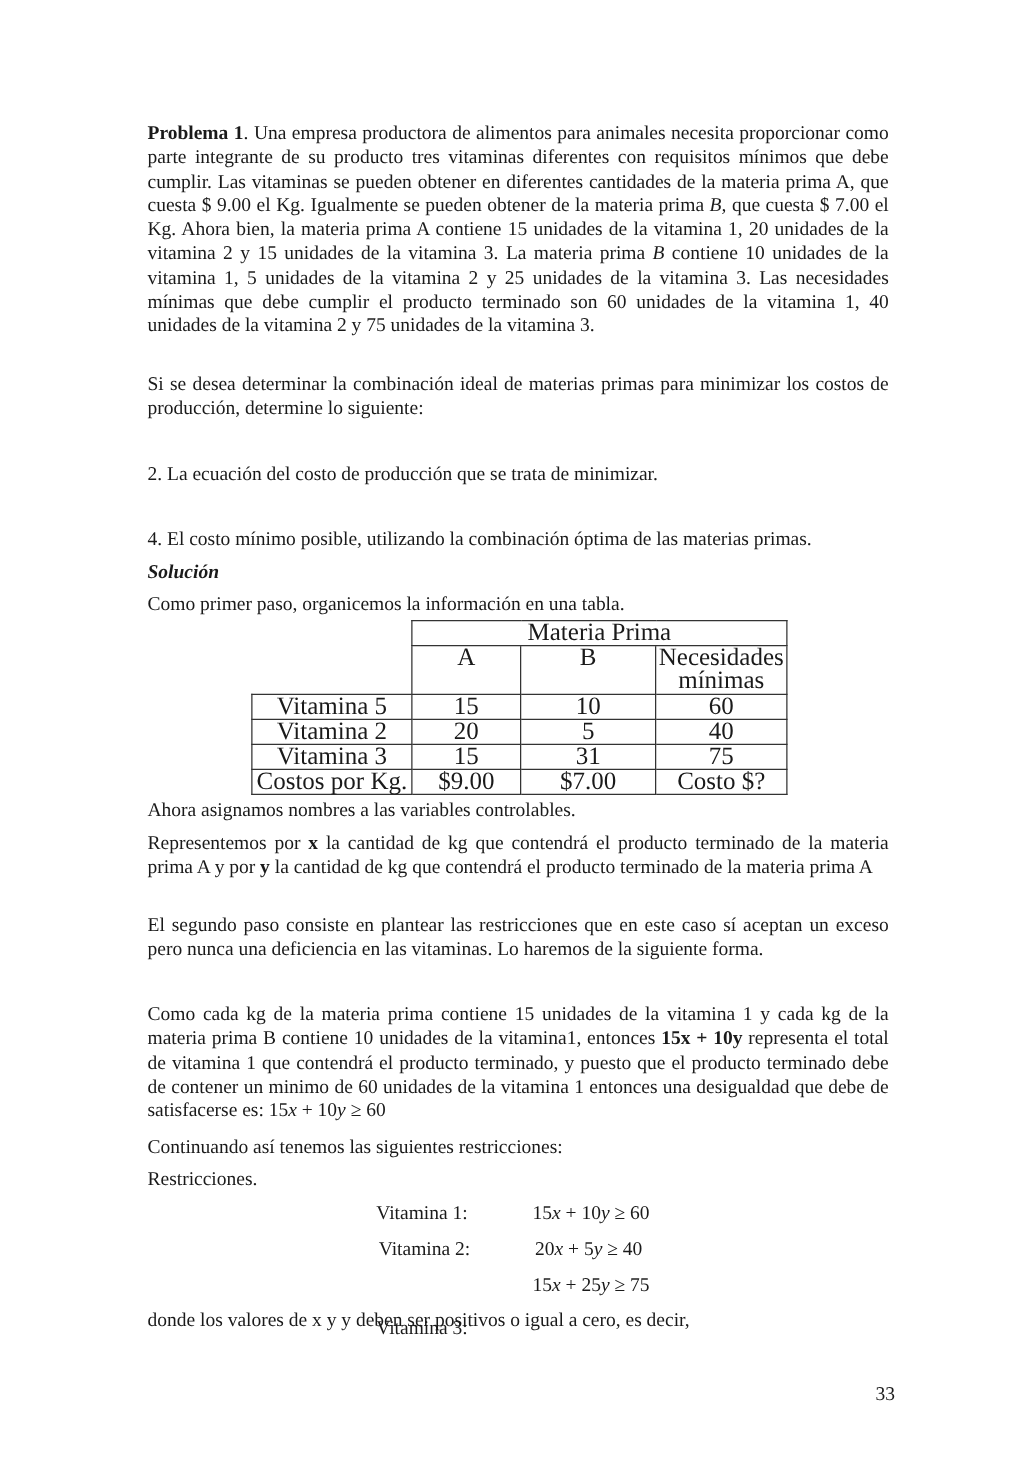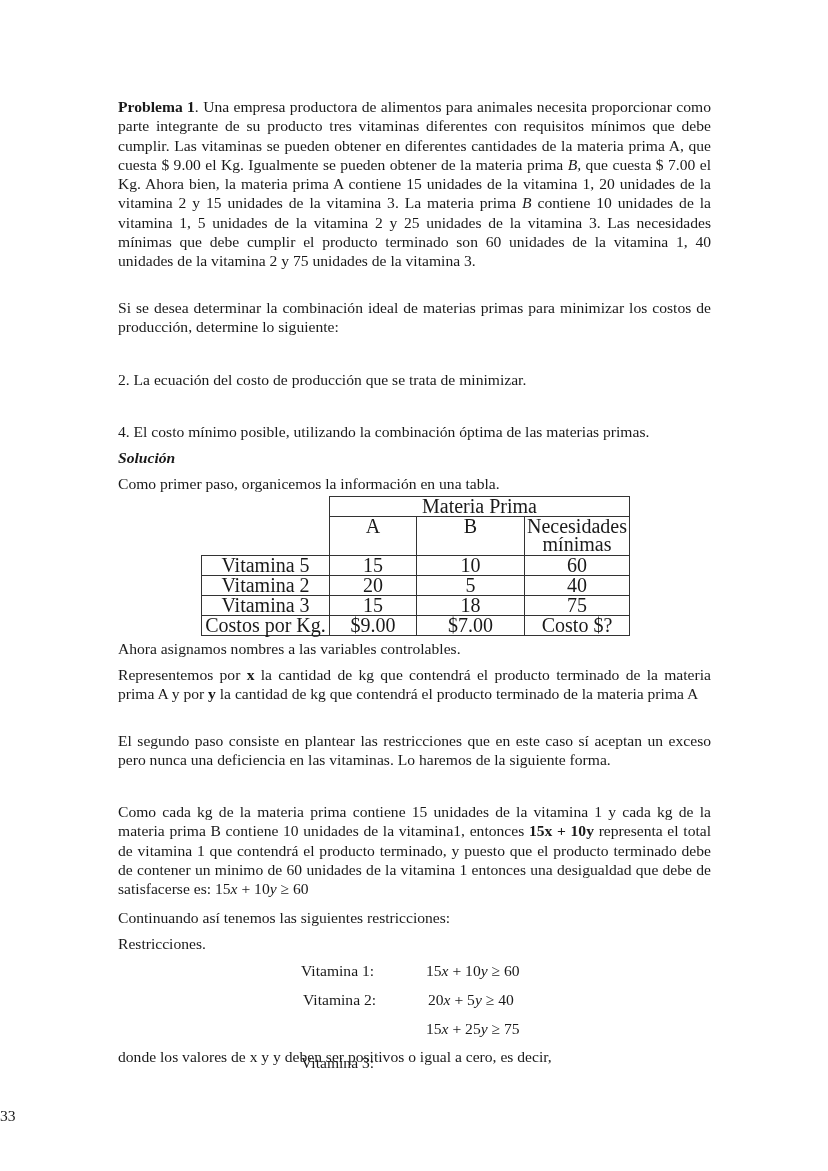--- a/index.html
+++ b/index.html
@@ -33,21 +33,21 @@
     .c2 { width: 107px; }
     .c3 { width: 104px; }
     tr.rh1 td { height: 19px; }
     tr.rh2 td { height: 38px; }
     tr.rd td { height: 19px; }
 
     
     .rest-label { position: absolute; white-space: nowrap; line-height: 19px; }
     .rest-eq { position: absolute; white-space: nowrap; line-height: 19px; }
 
-    .pagenum { position: absolute; left: 0; width: 716px; top: 1107px; text-align: left; font-size: 15.6px; }
+    .pagenum { position: absolute; left: 0; width: 716px; top: 1107px; text-align: right; font-size: 15.6px; }
   </style>
 </head>
 <body>
 
 <div class="page">
 
   <p class="para" style="top:97px;"><b>Problema 1</b><span>. Una empresa productora de alimentos para animales necesita proporcionar como parte integrante de su producto tres vitaminas diferentes con requisitos mínimos que debe cumplir. Las vitaminas se pueden obtener en diferentes cantidades de la materia prima A, que cuesta $ 9.00 el Kg. Igualmente se pueden obtener de la materia prima </span><span class="ital">B,</span><span> que cuesta $ 7.00 el Kg. Ahora bien, la materia prima A contiene 15 unidades de la vitamina 1, 20 unidades de la vitamina 2 y 15 unidades de la vitamina 3. La materia prima </span><span class="ital">B</span><span> contiene 10 unidades de la vitamina 1, 5 unidades de la vitamina 2 y 25 unidades de la vitamina 3. Las necesidades mínimas que debe cumplir el producto terminado son 60 unidades de la vitamina 1, 40 unidades de la vitamina 2 y 75 unidades de la vitamina 3.</span></p>
 
   <p class="para" style="top:298px;">Si se desea determinar la combinación ideal de materias primas para minimizar los costos de producción, determine lo siguiente:</p>
 
@@ -77,21 +77,21 @@
     </tr>
     <tr class="rd">
       <td class="c0">Vitamina 2</td>
       <td>20</td>
       <td>5</td>
       <td>40</td>
     </tr>
     <tr class="rd">
       <td class="c0">Vitamina 3</td>
       <td>15</td>
-      <td>18</td>
+      <td>31</td>
       <td>75</td>
     </tr>
     <tr class="rd">
       <td class="c0">Costos por Kg.</td>
       <td>$9.00</td>
       <td>$7.00</td>
       <td>Costo $?</td>
     </tr>
   </tbody>
     </table>

